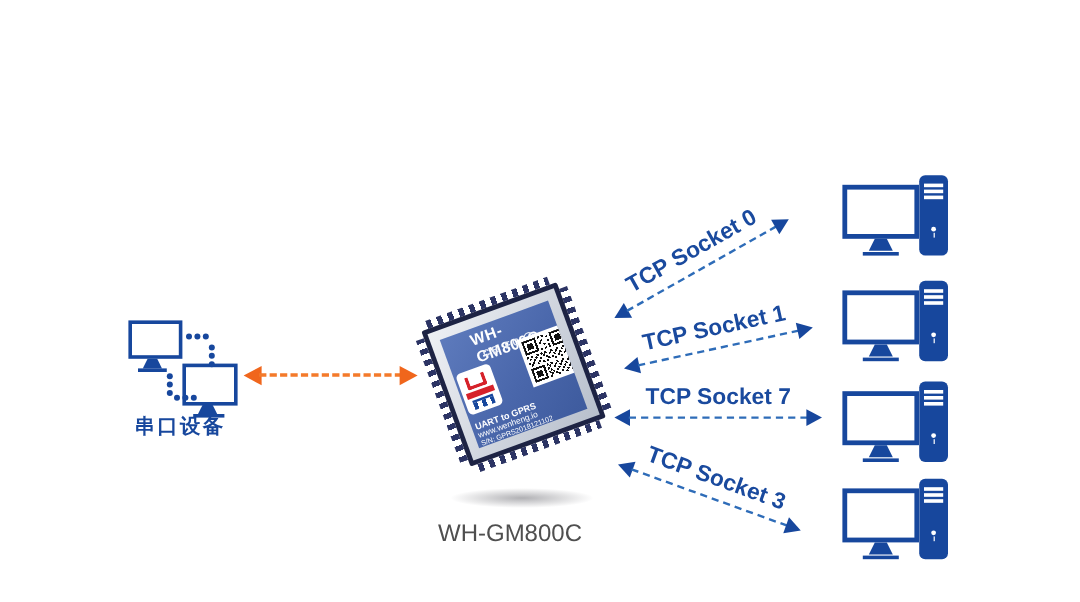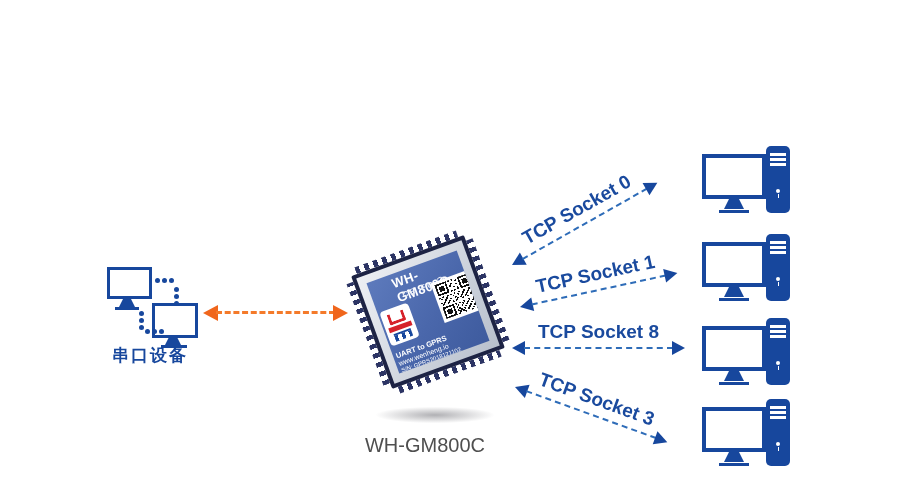--- a/index.html
+++ b/index.html
@@ -157,21 +157,21 @@
   <div class="socket socket-1">
     <div class="s-left"></div>
     <div class="s-dash"></div>
     <div class="s-right"></div>
     <div class="s-label">TCP Socket 1</div>
   </div>
   <div class="socket socket-2">
     <div class="s-left"></div>
     <div class="s-dash"></div>
     <div class="s-right"></div>
-    <div class="s-label">TCP Socket 8</div>
+    <div class="s-label">TCP Socket 7</div>
   </div>
   <div class="socket socket-3">
     <div class="s-left"></div>
     <div class="s-dash"></div>
     <div class="s-right"></div>
     <div class="s-label">TCP Socket 3</div>
   </div>
 
   <div class="computer c1">
     <div class="tower">

